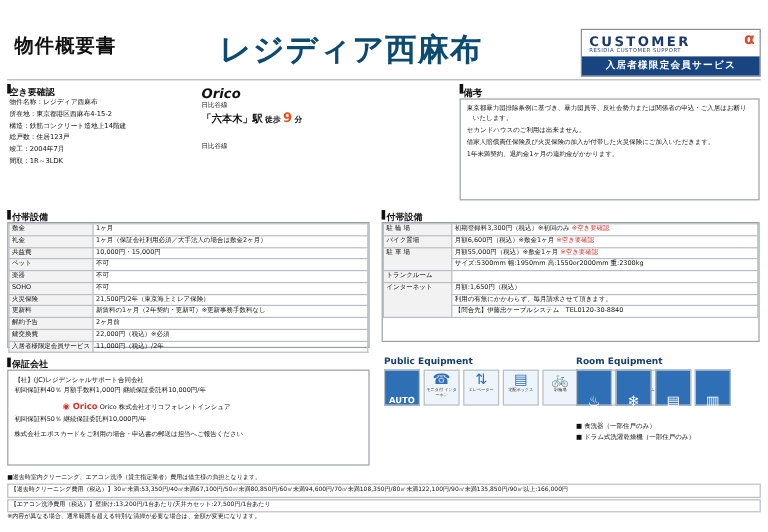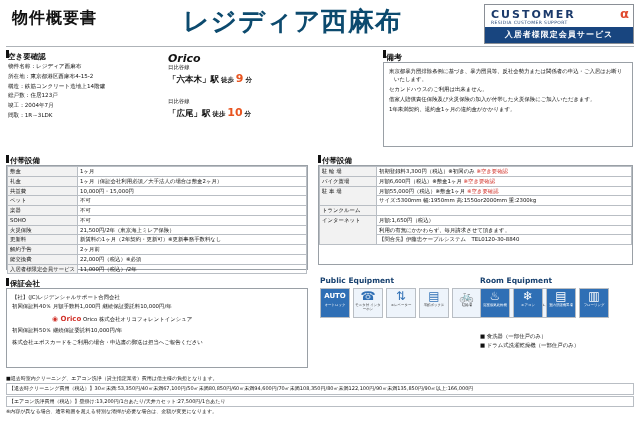--- a/index.html
+++ b/index.html
@@ -7,21 +7,21 @@
     width:640px;height:443px;
     background:#ffffff;
     font-family:"DejaVu Sans","Liberation Sans",sans-serif;
     font-size:6px;color:#111;
     overflow:hidden;
     position:relative;
   }
   .page{position:relative;width:640px;height:443px;box-sizing:border-box;}
 
   
-  .header{position:relative;height:48px;}
+  .header{position:relative;height:48px;margin-top:20px;}
   .hdr-title{
     position:absolute;left:12px;top:8px;
     font-size:16px;font-weight:bold;letter-spacing:1px;
     font-family:"DejaVu Sans","Liberation Sans",sans-serif;
   }
   .hdr-main{
     position:absolute;left:183px;top:4px;
     font-size:26px;font-weight:bold;letter-spacing:1px;
     color:#0c4a6e;
   }
@@ -70,21 +70,21 @@
   .eq-head{position:absolute;font-size:7.5px;font-weight:bold;color:#17406e;}
   .icon-grid{position:absolute;display:flex;gap:3px;}
   .icon{
     width:30px;height:30px;border:1px solid #b9bec4;background:#eef4fb;
     display:flex;flex-direction:column;align-items:center;justify-content:flex-start;
     box-sizing:border-box;padding-top:1px;
   }
   .icon .gl{font-size:12px;line-height:13px;color:#2f6fb5;}
   .icon .cap{font-size:3.4px;color:#333;line-height:1.1;text-align:center;margin-top:1px;}
   .icon.blue{background:#2f6fb5;}
-  .icon.blue .gl{color:#fff;}
+  .icon.blue .gl{color:#fff;margin-top:18px;}
   .icon.blue .cap{color:#fff;}
 
   .eq-note{position:absolute;font-size:5.4px;line-height:1.6;}
 
   
   .foot{position:absolute;left:6px;top:375px;width:628px;font-size:5px;line-height:1.45;}
   .foot .fl{display:block;margin-bottom:1px;}
   .foot .box-line{border:1px solid #b9bec4;padding:1px 2px;margin-bottom:1px;}
 </style>
 </head>
@@ -122,26 +122,20 @@
     <div class="acc-line">日比谷線</div>
     <div style="margin-top:1px;">
       <span class="acc-sta">「六本木」駅</span>
       <span class="acc-unit">徒歩</span>
       <span class="acc-min">9</span>
       <span class="acc-unit">分</span>
     </div>
   </div>
   <div style="position:absolute;left:168px;top:98px;width:200px;">
     <div class="acc-line">日比谷線</div>
-    <div style="margin-top:1px;">
-      <span class="acc-sta">「広尾」駅</span>
-      <span class="acc-unit">徒歩</span>
-      <span class="acc-min">10</span>
-      <span class="acc-unit">分</span>
-    </div>
   </div>
 
   <div style="position:absolute;left:383px;top:50px;width:3px;height:8px;background:#111;"></div>
   <div class="bikou-head">備考</div>
   <div class="box bikou-box">
     <ul>
       <li>東京都暴力団排除条例に基づき、暴力団員等、反社会勢力または関係者の申込・ご入居はお断りいたします。</li>
       <li>セカンドハウスのご利用は出来ません。</li>
       <li>借家人賠償責任保険及び火災保険の加入が付帯した火災保険にご加入いただきます。</li>
       <li>1年未満契約、退約金1ヶ月の違約金がかかります。</li>

